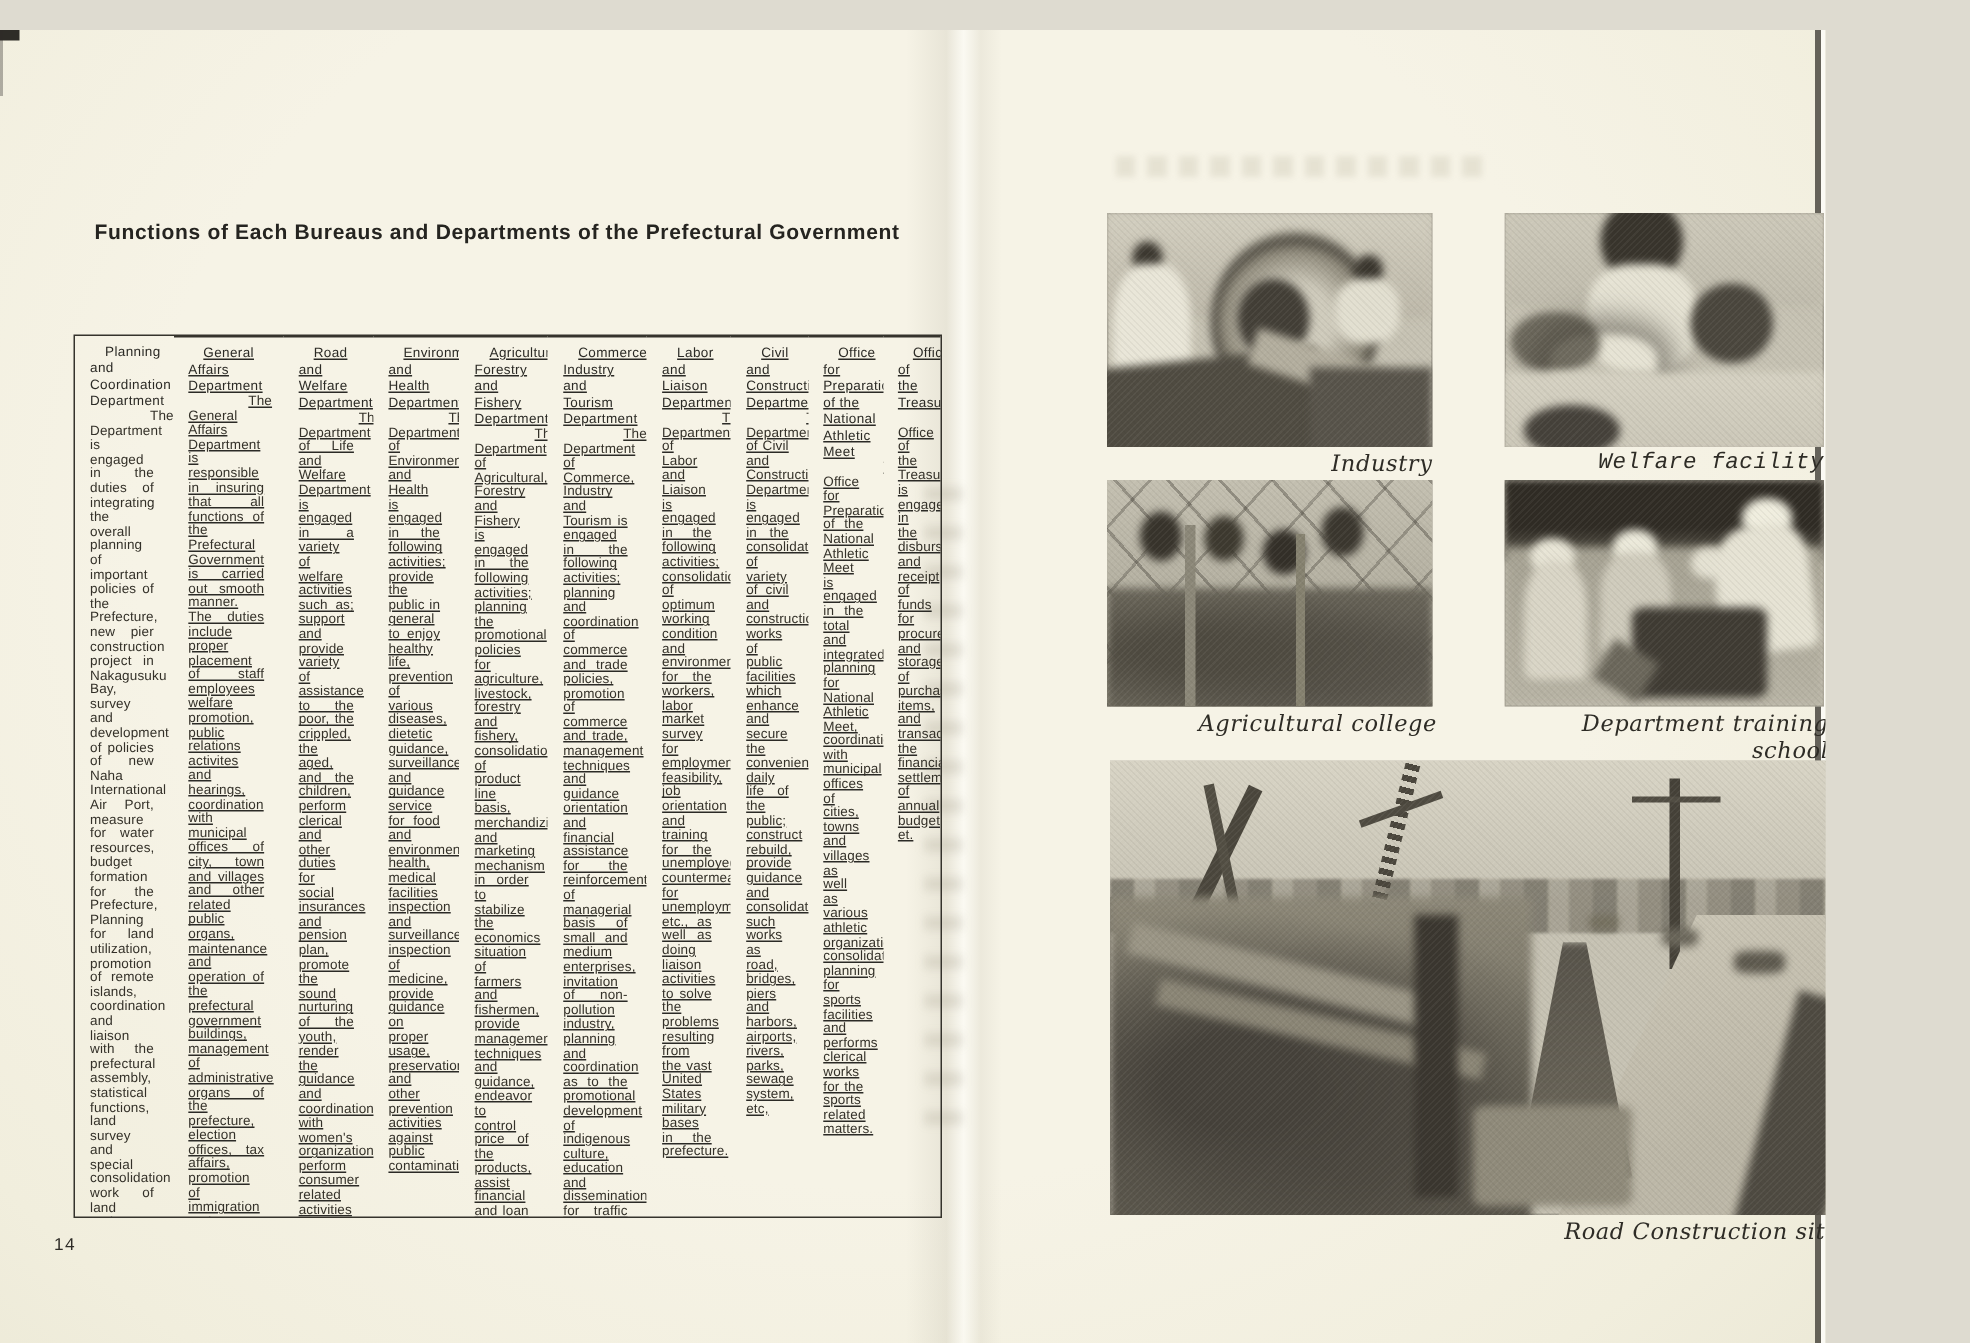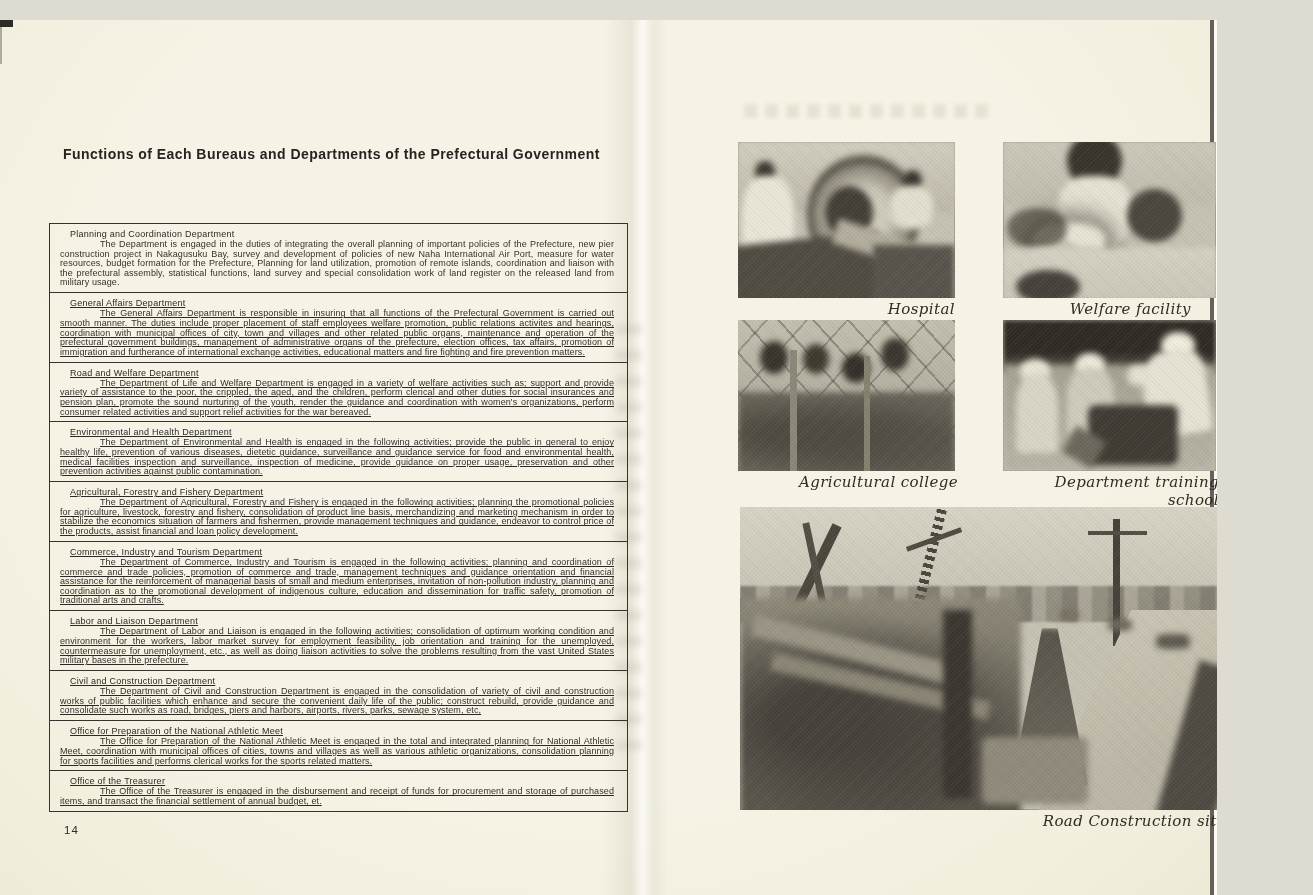--- a/index.html
+++ b/index.html
@@ -39,36 +39,36 @@
   }
   
   .doc-title{
     position:absolute; left:63px; top:126px; width:560px;
     font-size:14px; font-weight:bold; letter-spacing:.45px; color:#252420;
     white-space:nowrap;
   }
   .dept-box{
     position:absolute; left:49px; top:203px; width:579px; height:589px;
     border:1.6px solid #35332c; box-sizing:border-box;
-    display:flex; flex-direction:column;
+    display:flex; flex-direction:row;
   }
   .dept{
     flex:1 1 auto; padding:5px 13px 3px 10px; overflow:hidden;
   }
   .dept + .dept{ border-top:1.4px solid #35332c;text-decoration:underline; }
   .dept h3{
     margin:0; font-size:9px; font-weight:normal; letter-spacing:.25px;
     color:#2b2a25; text-indent:10px; line-height:11px;
   }
   .dept p{
     margin:0; font-size:9px; line-height:9.6px; letter-spacing:.1px;
     text-align:justify; text-indent:40px; color:#343129;
   }
   .pagenum{position:absolute; font-size:11.5px; letter-spacing:1px; color:#2e2c27;}
-  .pagenum-14{left:64px; top:804px;}
+  .pagenum-14{left:36px; top:804px;}
   .pagenum-15{left:1235px; top:798px;}
   
   .photo{
     position:absolute; overflow:hidden; background:#c6c2b3;
     box-shadow:0 0 0 1px rgba(60,57,48,.25) inset;
   }
   .photo::after{
     content:""; position:absolute; inset:0;
     background:
       repeating-linear-gradient(45deg, rgba(40,38,32,.05) 0 1px, rgba(0,0,0,0) 1px 3px),
@@ -79,21 +79,21 @@
     position:absolute; font-family:"DejaVu Serif", serif; font-style:italic;
     font-size:15px; color:#2e2c26; text-align:right; letter-spacing:.4px;
   }
   
   .ph-hospital{left:738px; top:122px; width:217px; height:156px;}
   .ph-welfare{left:1003px; top:122px; width:213px; height:156px;}
   .ph-agri{left:738px; top:300px; width:217px; height:151px;}
   .ph-voc{left:1003px; top:300px; width:213px; height:151px;}
   .ph-road{left:740px; top:487px; width:484px; height:303px;}
   .cap-hospital{left:738px; top:280px; width:217px;}
-  .cap-welfare{left:978px; top:280px; width:213px;}
+  .cap-welfare{left:1003px; top:280px; width:213px;font-family:Liberation Mono, monospace;}
   .cap-agri{left:738px; top:453px; width:220px;}
   .cap-voc{left:1003px; top:453px; width:216px;}
   .cap-road{left:740px; top:792px; width:486px;}
 </style>
 </head>
 <body>
 
 <div class="scan">
 
   <div class="corner-mark"></div>
@@ -216,21 +216,21 @@
     <div class="blob" style="left:66%;top:34%;width:4%;height:3.4%;border-radius:30%;background:#75705f;"></div>
     <div class="blob" style="left:0;top:30%;width:58%;height:74%;background:radial-gradient(ellipse at 30% 55%,#45413a 18%,rgba(0,0,0,0) 66%),radial-gradient(ellipse at 64% 70%,#504c43 16%,rgba(0,0,0,0) 62%),linear-gradient(180deg,#8d8878 0%,#6e6a5d 60%,#5c584d 100%);"></div>
     <div class="blob" style="left:2%;top:44%;width:44%;height:7%;background:#9a9585;transform:rotate(14deg);"></div>
     <div class="blob" style="left:6%;top:56%;width:46%;height:6%;background:#8a8575;transform:rotate(13deg);"></div>
     <div class="blob" style="left:42%;top:34%;width:6%;height:62%;background:#3a362f;"></div>
     <div class="blob" style="left:56%;top:40%;width:16%;height:52%;background:linear-gradient(180deg,#57534a,#6e695c);clip-path:polygon(40% 0,60% 0,100% 100%,0 100%);"></div>
     <div class="blob" style="left:90%;top:52%;width:12%;height:54%;background:#4e4a41;transform:rotate(16deg);"></div>
     <div class="blob" style="left:50%;top:76%;width:22%;height:22%;background:#8f8a7a;border-radius:8%;"></div>
   </div>
 
-  <div class="caption cap-hospital">Hospital</div>
+  <div class="caption cap-hospital">Industry</div>
   <div class="caption cap-welfare">Welfare facility</div>
   <div class="caption cap-agri">Agricultural college</div>
   <div class="caption cap-voc">Department training school</div>
   <div class="caption cap-road">Road Construction site</div>
 
   <div class="pagenum pagenum-15">15</div>
 
 </div>
 
 </body></html>

